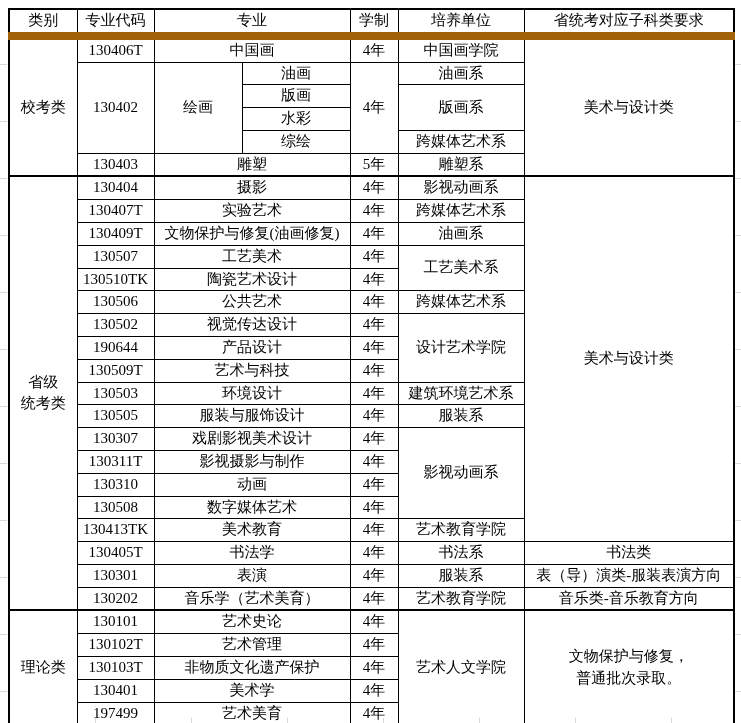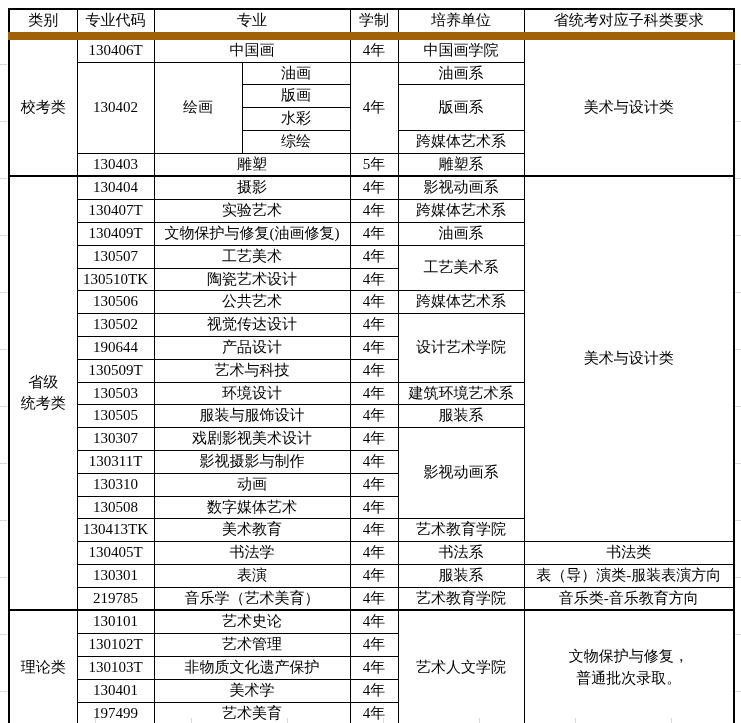--- a/index.html
+++ b/index.html
@@ -237,21 +237,21 @@
           <td>书法类</td>
         </tr>
         <tr>
           <td>130301</td>
           <td colspan="2">表演</td>
           <td>4年</td>
           <td>服装系</td>
           <td>表（导）演类-服装表演方向</td>
         </tr>
         <tr>
-          <td>219785</td>
+          <td>130202</td>
           <td colspan="2">音乐学（艺术美育）</td>
           <td>4年</td>
           <td>艺术教育学院</td>
           <td>音乐类-音乐教育方向</td>
         </tr>
         <tr class="section-start">
           <td rowspan="5">理论类</td>
           <td>130101</td>
           <td colspan="2">艺术史论</td>
           <td>4年</td>

